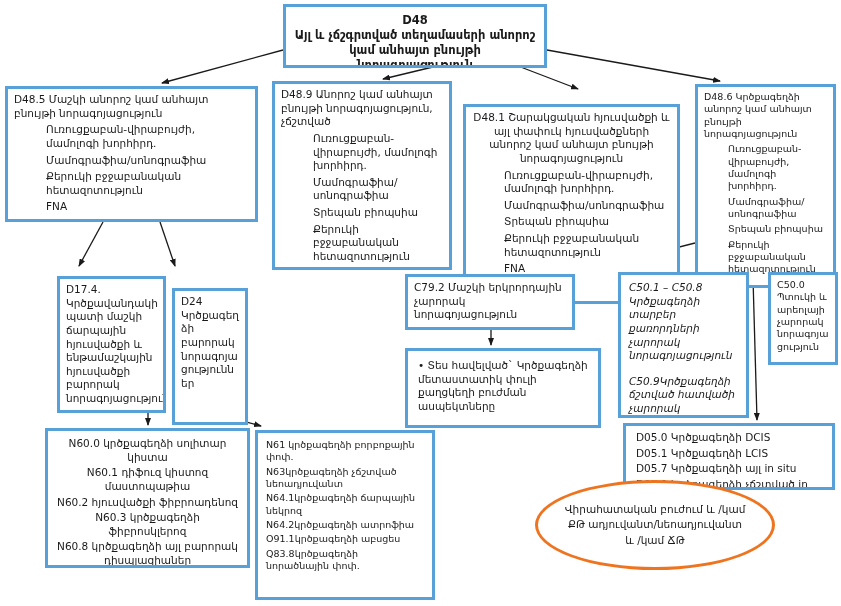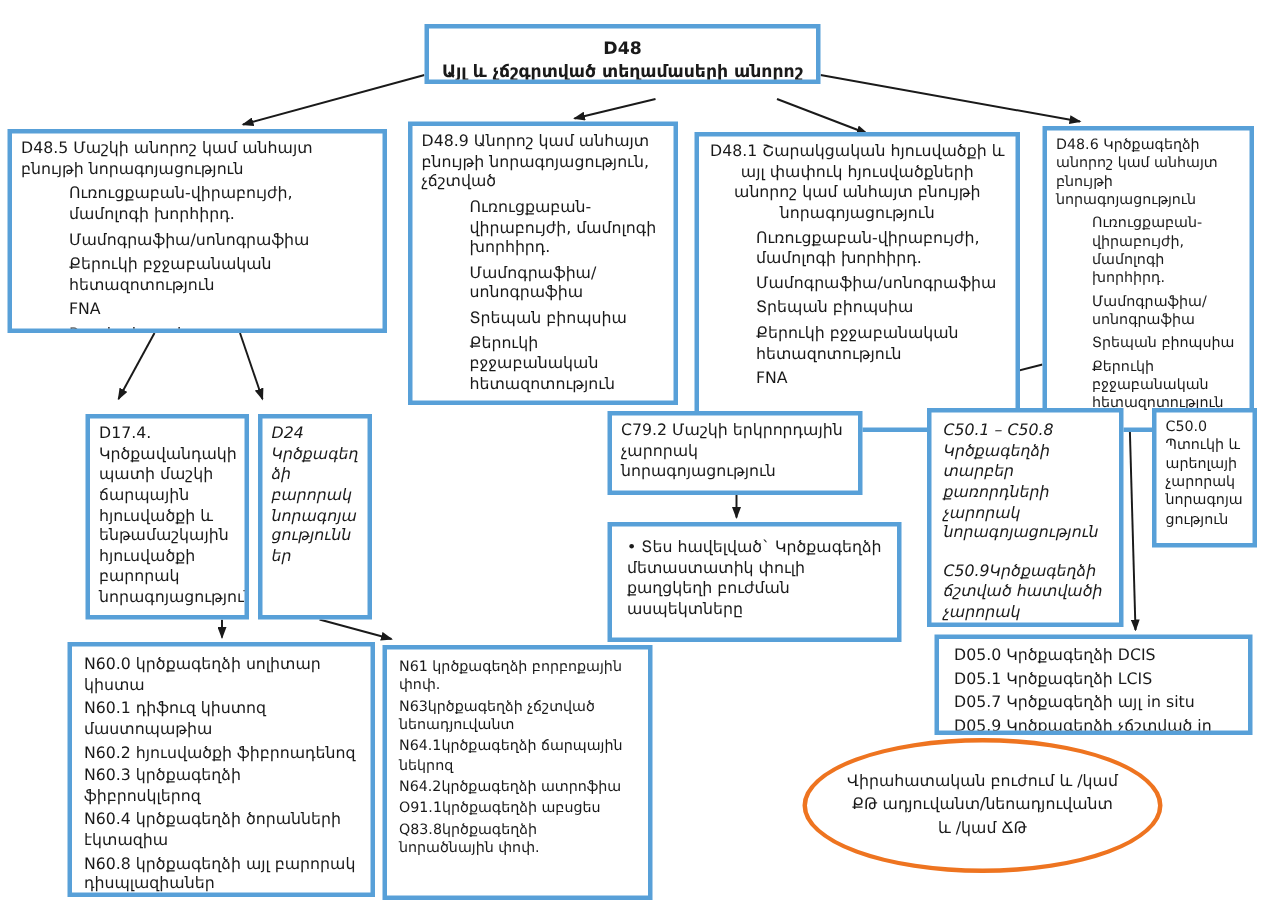--- a/index.html
+++ b/index.html
@@ -62,21 +62,21 @@
       <line x1="148" y1="413" x2="148" y2="425" marker-end="url(#ah)"></line>
       <line x1="213" y1="413" x2="261" y2="426" marker-end="url(#ah)"></line>
       <line x1="695" y1="243" x2="585" y2="271" marker-end="url(#ah)"></line>
       <line x1="757" y1="243" x2="713" y2="269" marker-end="url(#ah)"></line>
       <line x1="752" y1="243" x2="757" y2="420" marker-end="url(#ah)"></line>
       <line x1="778" y1="243" x2="818" y2="268" marker-end="url(#ah)"></line>
       <line x1="491" y1="330" x2="491" y2="345" marker-end="url(#ah)"></line>
     </g>
   </svg>
 
-  <div class="box root-box centered" style="left:283px;top:16px;width:264px;height:40px;">
+  <div class="box root-box centered" style="left:283px;top:4px;width:264px;height:64px;">
     <span class="title">D48</span>
     <span class="title">Այլ և չճշգրտված տեղամասերի անորոշ կամ անհայտ բնույթի նորագոյացություն</span>
   </div>
 
   <div class="box" style="left:5px;top:86px;width:253px;height:136px;">
     <span class="title">D48.5 Մաշկի անորոշ կամ անհայտ բնույթի նորագոյացություն</span>
     <ul>
       <li class="line-item">Ուռուցքաբան-վիրաբույժի, մամոլոգի խորհիրդ.</li>
       <li class="line-item">Մամոգրաֆիա/սոնոգրաֆիա</li>
       <li class="line-item">Քերուկի բջջաբանական հետազոտություն</li>
@@ -90,21 +90,21 @@
     <ul>
       <li class="line-item">Ուռուցքաբան-վիրաբույժի, մամոլոգի խորհիրդ.</li>
       <li class="line-item">Մամոգրաֆիա/սոնոգրաֆիա</li>
       <li class="line-item">Տրեպան բիոպսիա</li>
       <li class="line-item">Քերուկի բջջաբանական հետազոտություն</li>
       <li class="line-item">FNA</li>
 
     </ul>
   </div>
 
-  <div class="box" style="left:463px;top:88px;width:217px;height:200px;">
+  <div class="box" style="left:463px;top:104px;width:217px;height:200px;">
     <span class="title centered">D48.1 Շարակցական հյուսվածքի և այլ փափուկ հյուսվածքների անորոշ կամ անհայտ բնույթի նորագոյացություն</span>
     <ul>
       <li class="line-item">Ուռուցքաբան-վիրաբույժի, մամոլոգի խորհիրդ.</li>
       <li class="line-item">Մամոգրաֆիա/սոնոգրաֆիա</li>
       <li class="line-item">Տրեպան բիոպսիա</li>
       <li class="line-item">Քերուկի բջջաբանական հետազոտություն</li>
       <li class="line-item">FNA</li>
 
     </ul>
   </div>
@@ -117,21 +117,21 @@
       <li class="line-item">Տրեպան բիոպսիա</li>
       <li class="line-item">Քերուկի բջջաբանական հետազոտություն</li>
 
     </ul>
   </div>
 
   <div class="box" style="left:57px;top:276px;width:109px;height:137px;">
     <span class="title">D17.4. Կրծքավանդակի պատի մաշկի ճարպային հյուսվածքի և ենթամաշկային հյուսվածքի բարորակ նորագոյացություն</span>
   </div>
 
-  <div class="box" style="left:172px;top:276px;width:76px;height:137px;overflow-wrap:break-word;font-style:italic;">
+  <div class="box" style="left:172px;top:288px;width:76px;height:137px;overflow-wrap:break-word;">
     <span class="title">D24 Կրծքագեղձի բարորակ նորագոյացություններ</span>
   </div>
 
   <div class="box" style="left:405px;top:274px;width:170px;height:56px;">
     <span class="title">C79.2 Մաշկի երկրորդային չարորակ նորագոյացություն</span>
   </div>
 
   <div class="box" style="left:405px;top:348px;width:196px;height:80px;padding:8px 10px;">
     <span>•</span>
     <span>Տես հավելված` Կրծքագեղձի մետաստատիկ փուլի քաղցկեղի բուժման ասպեկտները</span>
@@ -146,39 +146,38 @@
     <span class="title">C50.0 Պտուկի և արեոլայի չարորակ նորագոյացություն</span>
   </div>
 
   <div class="box plain" style="left:623px;top:423px;width:212px;height:67px;padding:5px 10px;">
     <p>D05.0 Կրծքագեղձի DCIS</p>
     <p>D05.1 Կրծքագեղձի LCIS</p>
     <p>D05.7 Կրծքագեղձի այլ in situ</p>
     <p>D05.9 Կրծքագեղձի չճշտված in situ</p>
   </div>
 
-  <div class="box plain" style="left:45px;top:428px;width:205px;height:170px;padding:6px 8px;">
+  <div class="box plain" style="left:45px;top:428px;width:205px;height:140px;padding:6px 8px;text-align:center;">
     <p>N60.0 կրծքագեղձի սոլիտար կիստա</p>
     <p>N60.1 դիֆուզ կիստոզ մաստոպաթիա</p>
     <p>N60.2 հյուսվածքի ֆիբրոադենոզ</p>
     <p>N60.3 կրծքագեղձի ֆիբրոսկլերոզ</p>
-    <p>N60.4 կրծքագեղձի ծորանների էկտազիա</p>
     <p>N60.8 կրծքագեղձի այլ բարորակ դիսպլազիաներ</p>
 
   </div>
 
   <div class="box plain small" style="left:255px;top:430px;width:180px;height:170px;padding:6px 8px;">
     <p>N61 կրծքագեղձի բորբոքային փոփ.</p>
     <p>N63կրծքագեղձի չճշտված նեոադյուվանտ</p>
     <p>N64.1կրծքագեղձի ճարպային նեկրոզ</p>
     <p>N64.2կրծքագեղձի ատրոֆիա</p>
     <p>O91.1կրծքագեղձի աբսցես</p>
     <p>Q83.8կրծքագեղձի նորածնային փոփ.</p>
 
   </div>
 
-  <div class="ellipse" style="left:535px;top:492px;width:240px;height:90px;">
+  <div class="ellipse" style="left:535px;top:480px;width:240px;height:90px;">
     <span>Վիրահատական բուժում և /կամ</span>
     <span>ՔԹ ադյուվանտ/նեոադյուվանտ</span>
     <span>և /կամ ՃԹ</span>
   </div>
 
 </div>
 
 </body></html>

